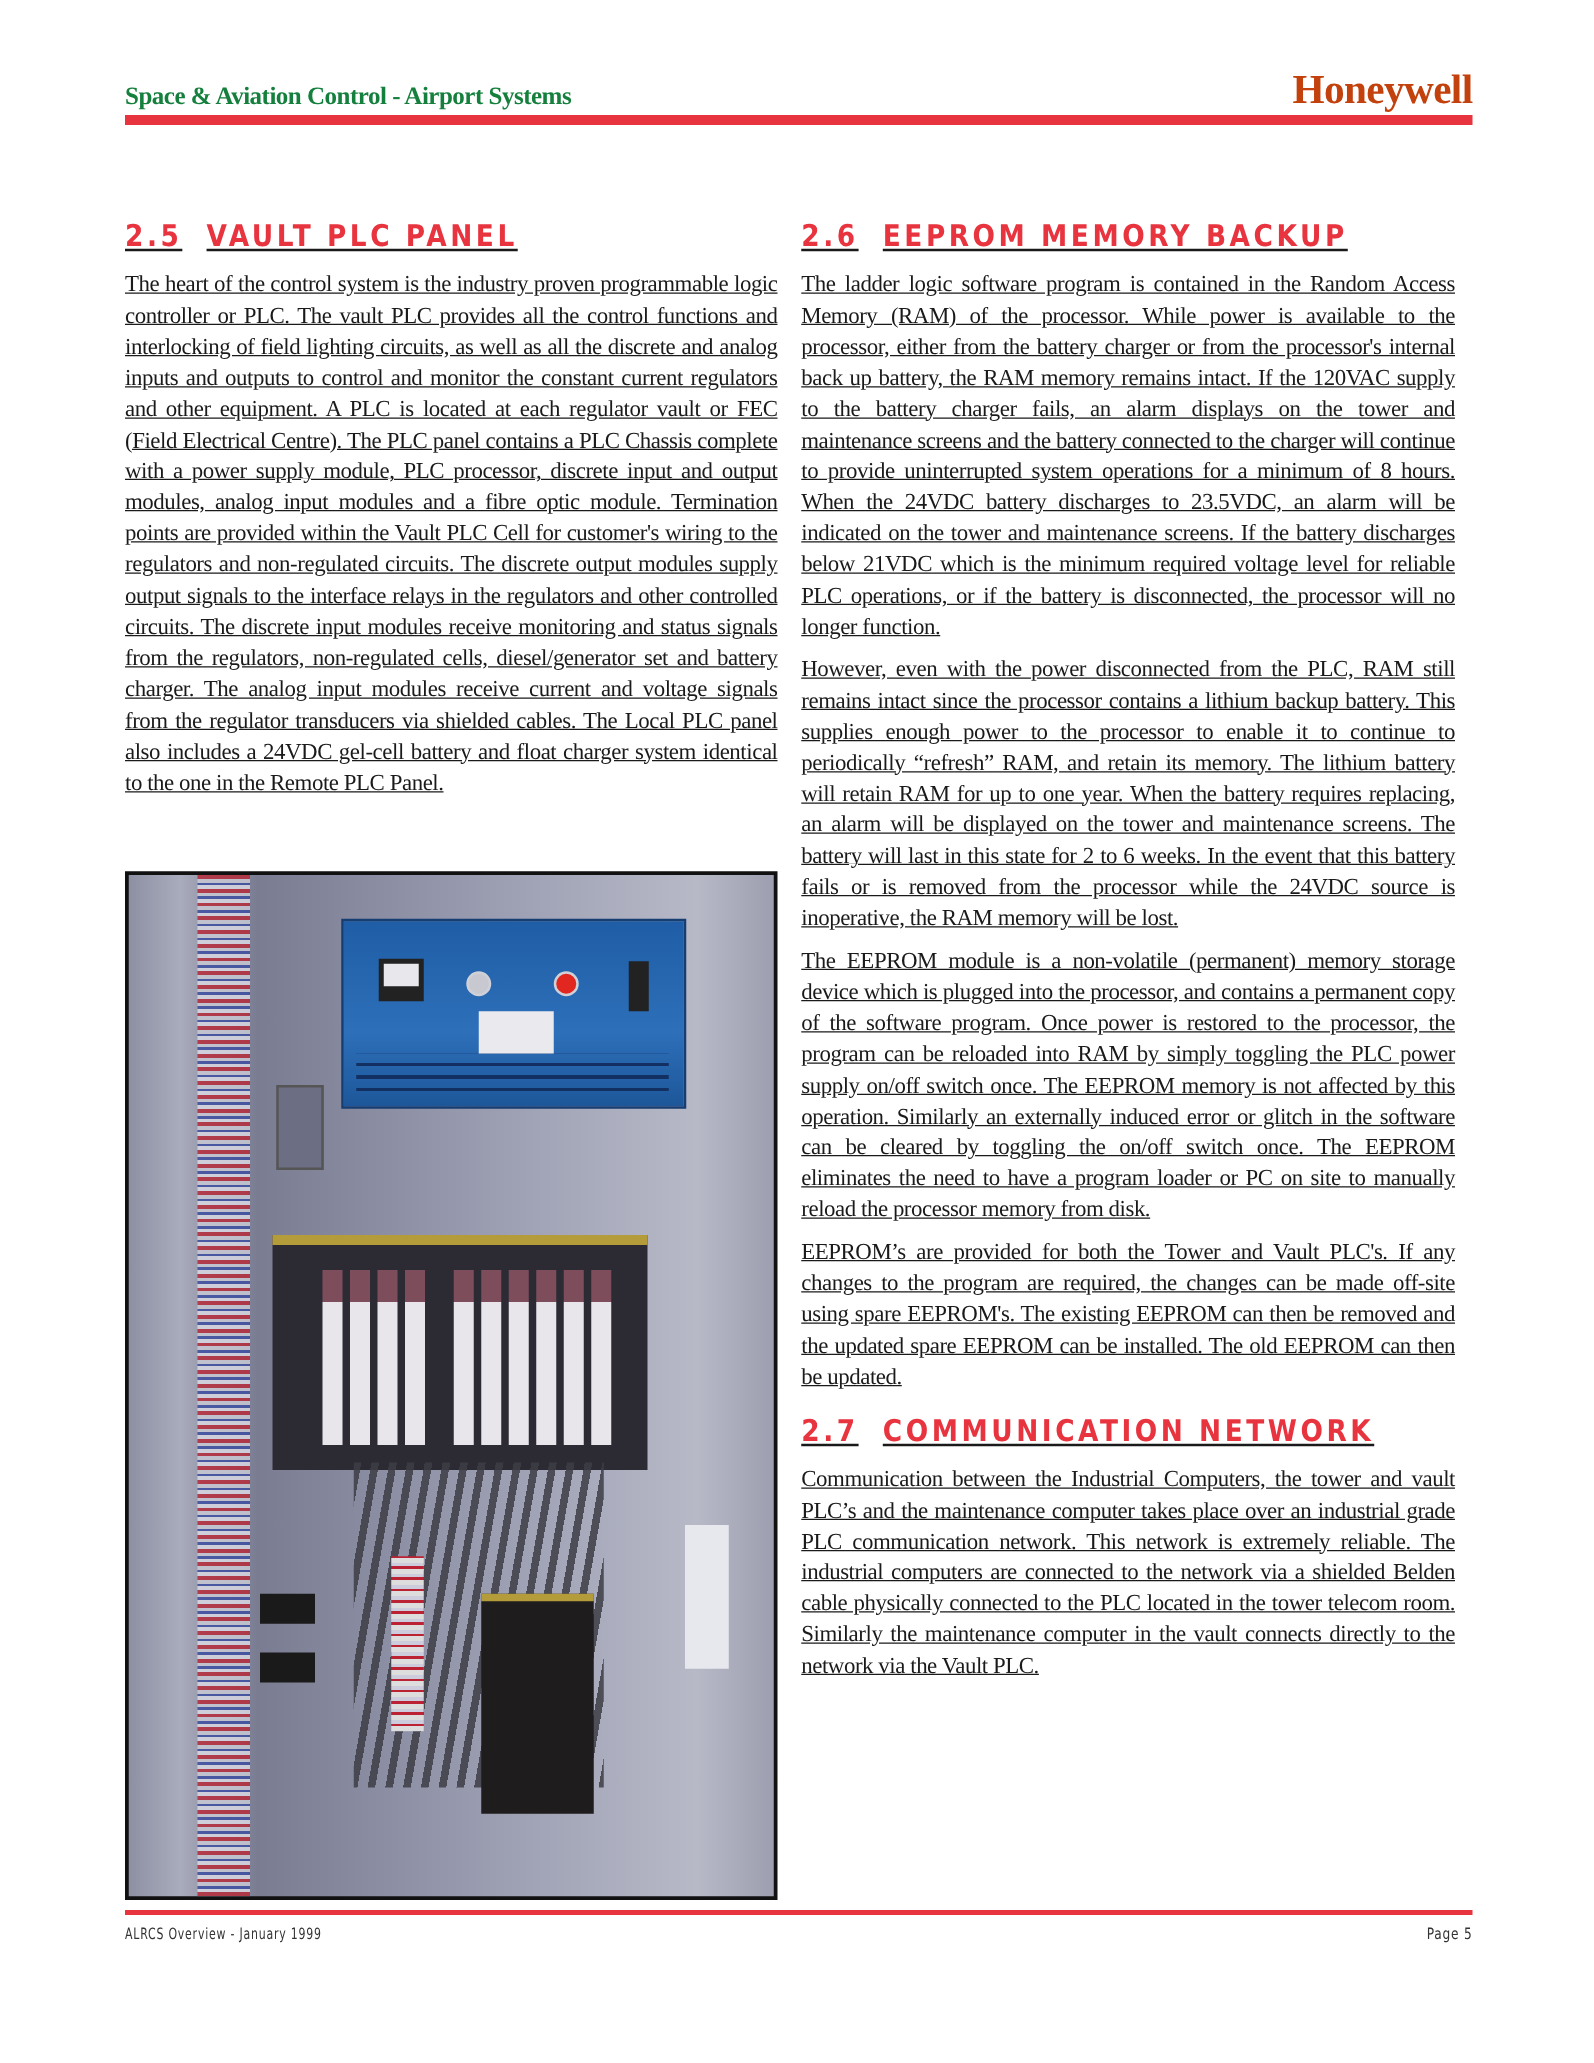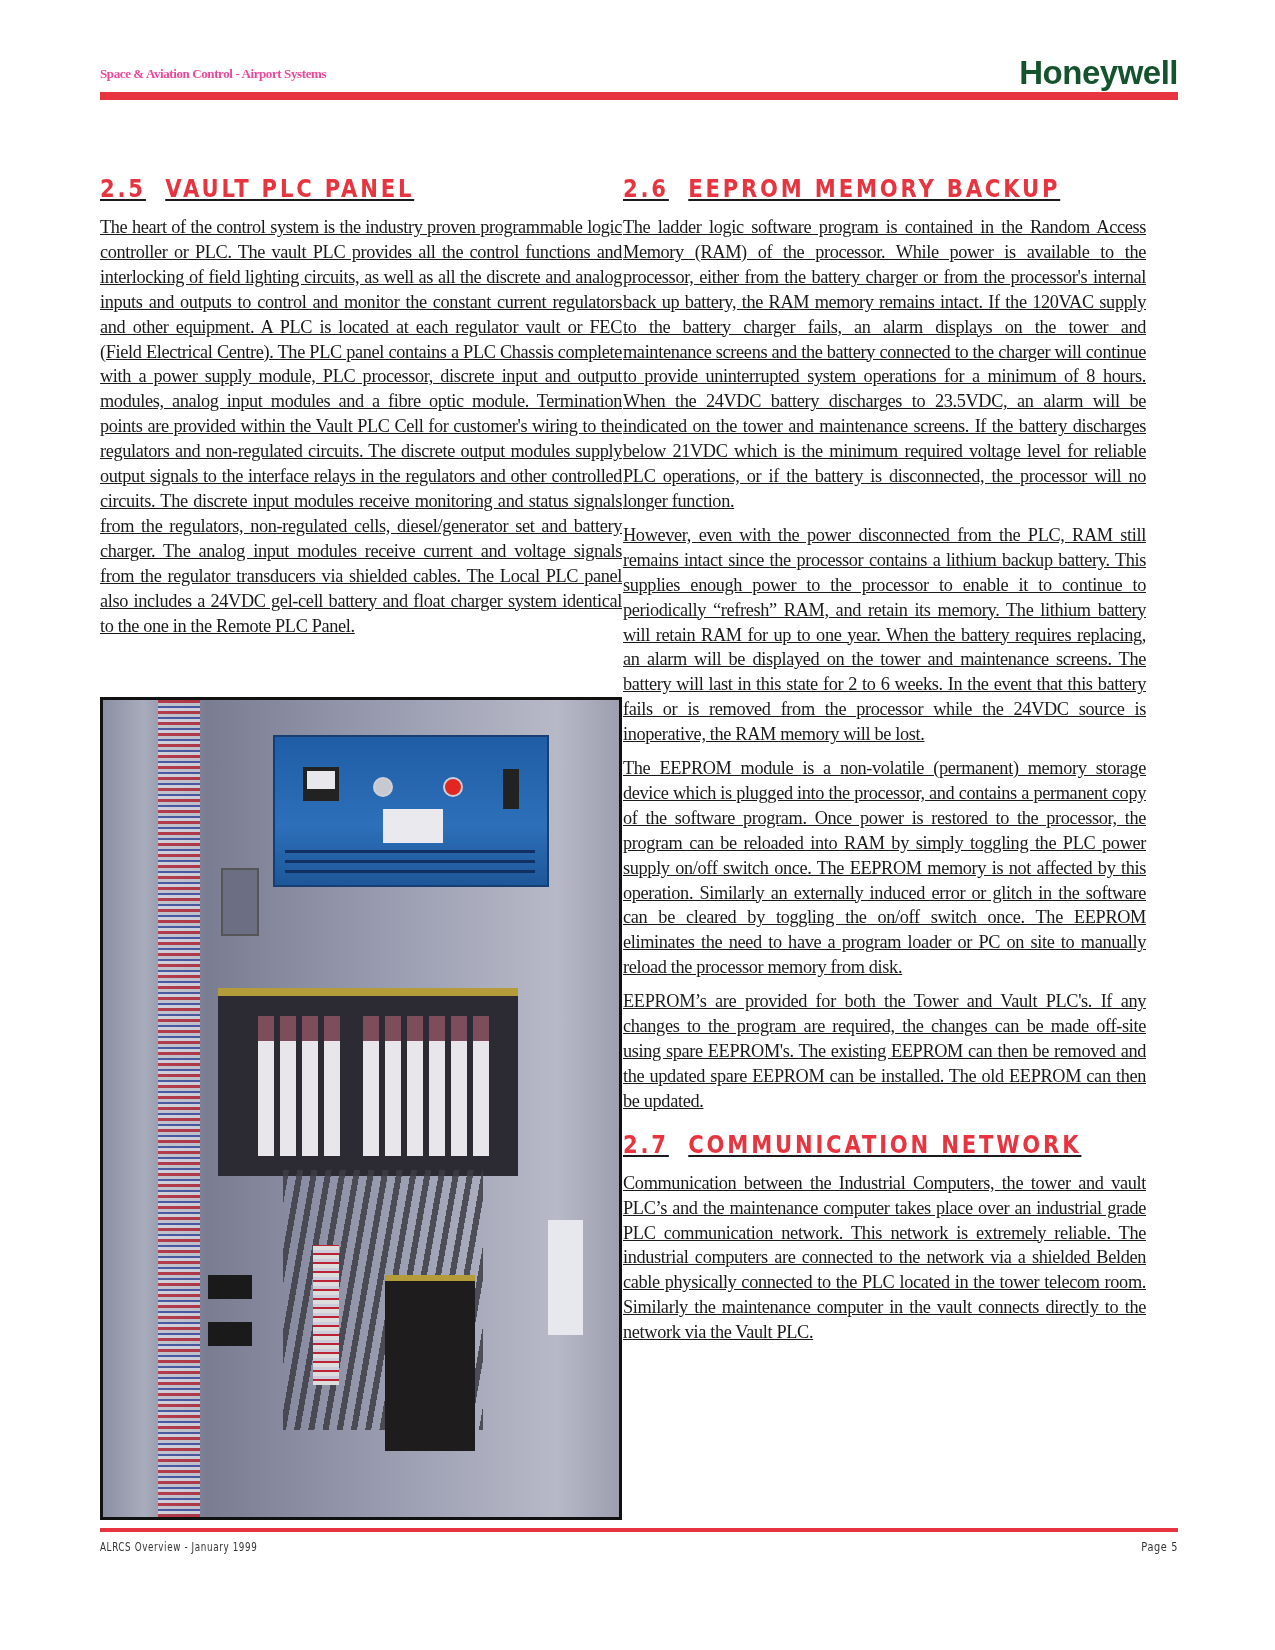--- a/index.html
+++ b/index.html
@@ -1,25 +1,25 @@
 <!DOCTYPE html>
 <html><head>
 <meta charset="utf-8">
 <style>
   html, body { margin: 0; padding: 0; background: #ffffff; }
   body { width: 1275px; height: 1650px; position: relative; overflow: hidden; font-family: "Liberation Serif", serif; color: #1a1a1a; }
   .header { position: absolute; left: 100px; top: 56px; width: 1078px; height: 46px; }
-  .header-title { position: absolute; left: 0; top: 10px; font-family: "Liberation Serif", serif; font-weight: bold; font-size: 13px; letter-spacing: -0.4px; color: #ec4899; }
-  .brand-logo { position: absolute; right: 0; top: -2px; font-family: Liberation Sans, sans-serif; font-weight: bold; font-size: 33px; color: #14532d; letter-spacing: -0.5px; }
+  .header-title { position: absolute; left: 0; top: 10px; font-family: "Liberation Serif", serif; font-weight: bold; font-size: 20px; letter-spacing: -0.4px; color: #15803d; }
+  .brand-logo { position: absolute; right: 0; top: -2px; font-family: Liberation Serif, serif; font-weight: bold; font-size: 33px; color: #c2410c; letter-spacing: -0.5px; }
   .rule { position: absolute; left: 100px; width: 1078px; background: #e8343f; }
   .rule.top { top: 92px; height: 8px; }
   .rule.bottom { top: 1528px; height: 4px; }
   .col { position: absolute; top: 172px; text-decoration: underline; }
   .col.left { left: 100px; width: 522px; }
-  .col.right { left: 623px; width: 523px; }
+  .col.right { left: 641px; width: 523px; }
   h2.section { margin: 0 0 9px 0; font-family: "DejaVu Sans", sans-serif; font-weight: bold; font-size: 24px; color: #e8343f; letter-spacing: 3.2px; transform: scaleX(0.88); transform-origin: left center; white-space: nowrap; line-height: 34px; }
   h2.section .num { margin-right: 22px; }
   p.body { margin: 0 0 9px 0; font-size: 18.3px; line-height: 24.9px; text-align: justify; letter-spacing: -0.35px; }
   .photo { position: absolute; left: 100px; top: 697px; width: 522px; height: 823px; background: #111; }
   .photo-inner { position: absolute; left: 3px; top: 3px; right: 3px; bottom: 3px; background: linear-gradient(90deg, #8d90a3 0%, #a9acbc 8%, #9698ab 12%, #7a7d92 20%, #9ea1b4 60%, #b7b9c7 88%, #9d9fb0 100%); overflow: hidden; }
   .wires-left { position: absolute; left: 55px; top: 0; width: 42px; height: 100%; background: repeating-linear-gradient(0deg, #b52b3a 0 3px, #d9d9e3 3px 6px, #3c4ea0 6px 8px, #c8c9d4 8px 11px); opacity: 0.85; }
   .charger { position: absolute; left: 170px; top: 35px; width: 272px; height: 148px; background: linear-gradient(180deg, #1f5ea6, #2d6fb9 60%, #1d5799); border: 2px solid #173e73; }
   .meter { position: absolute; left: 28px; top: 30px; width: 36px; height: 34px; background: #222; }
   .meter::after { content: ""; position: absolute; left: 4px; top: 4px; width: 28px; height: 18px; background: #e8e8ec; }
   .knob { position: absolute; top: 40px; width: 16px; height: 16px; border-radius: 50%; border: 2px solid #d0d0d8; }

